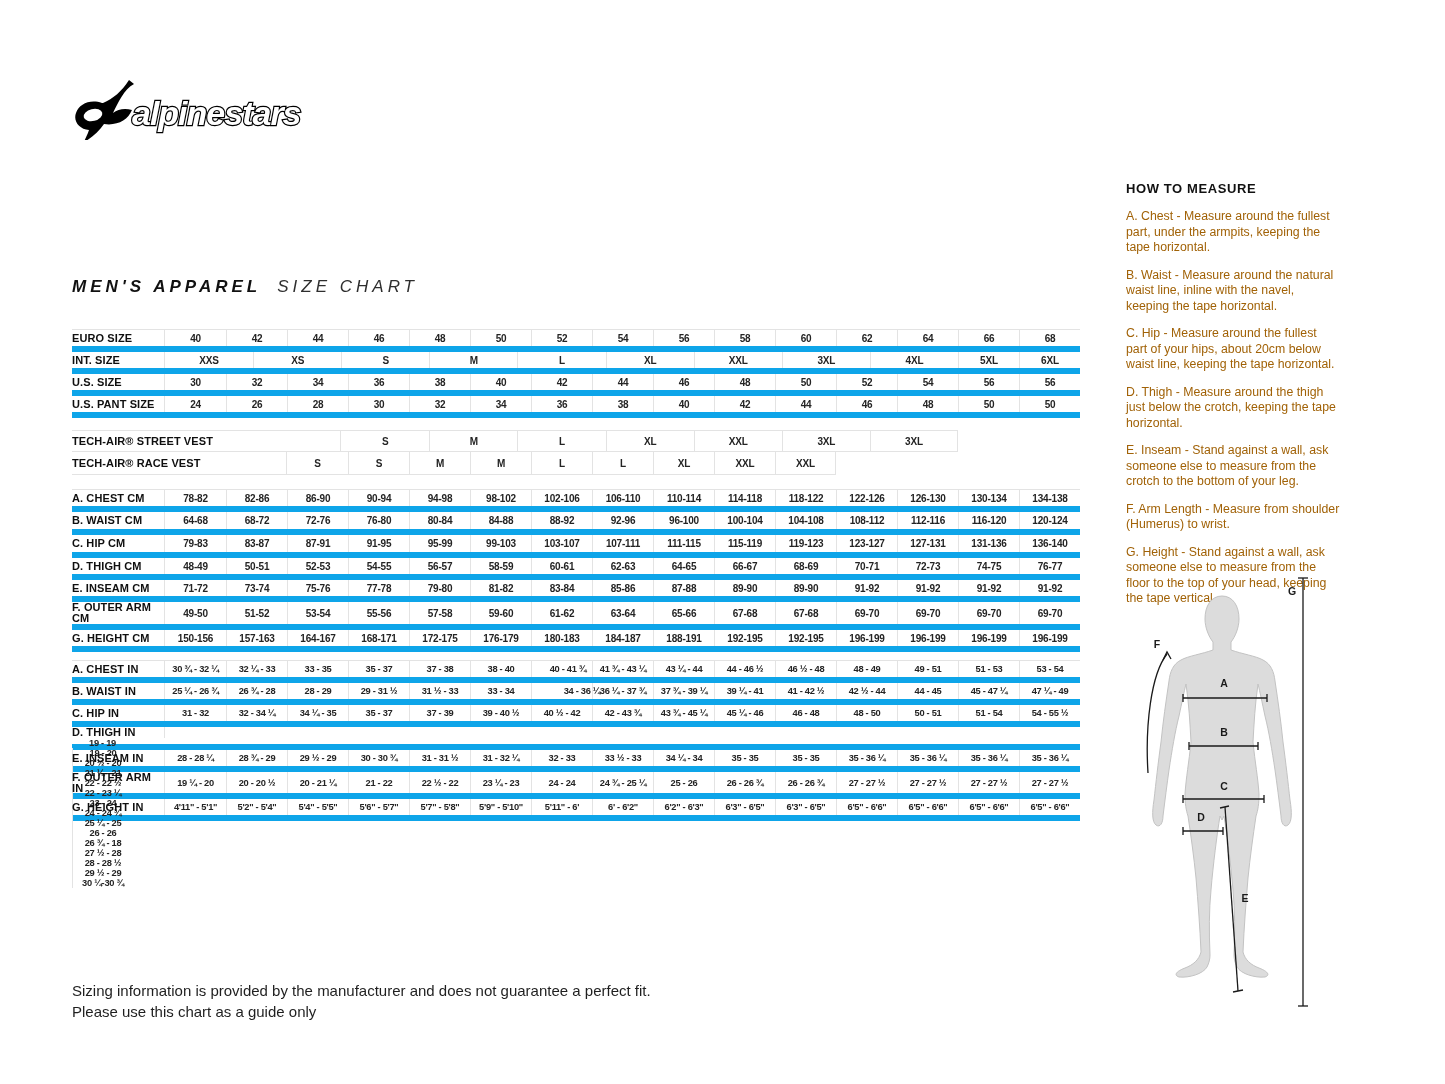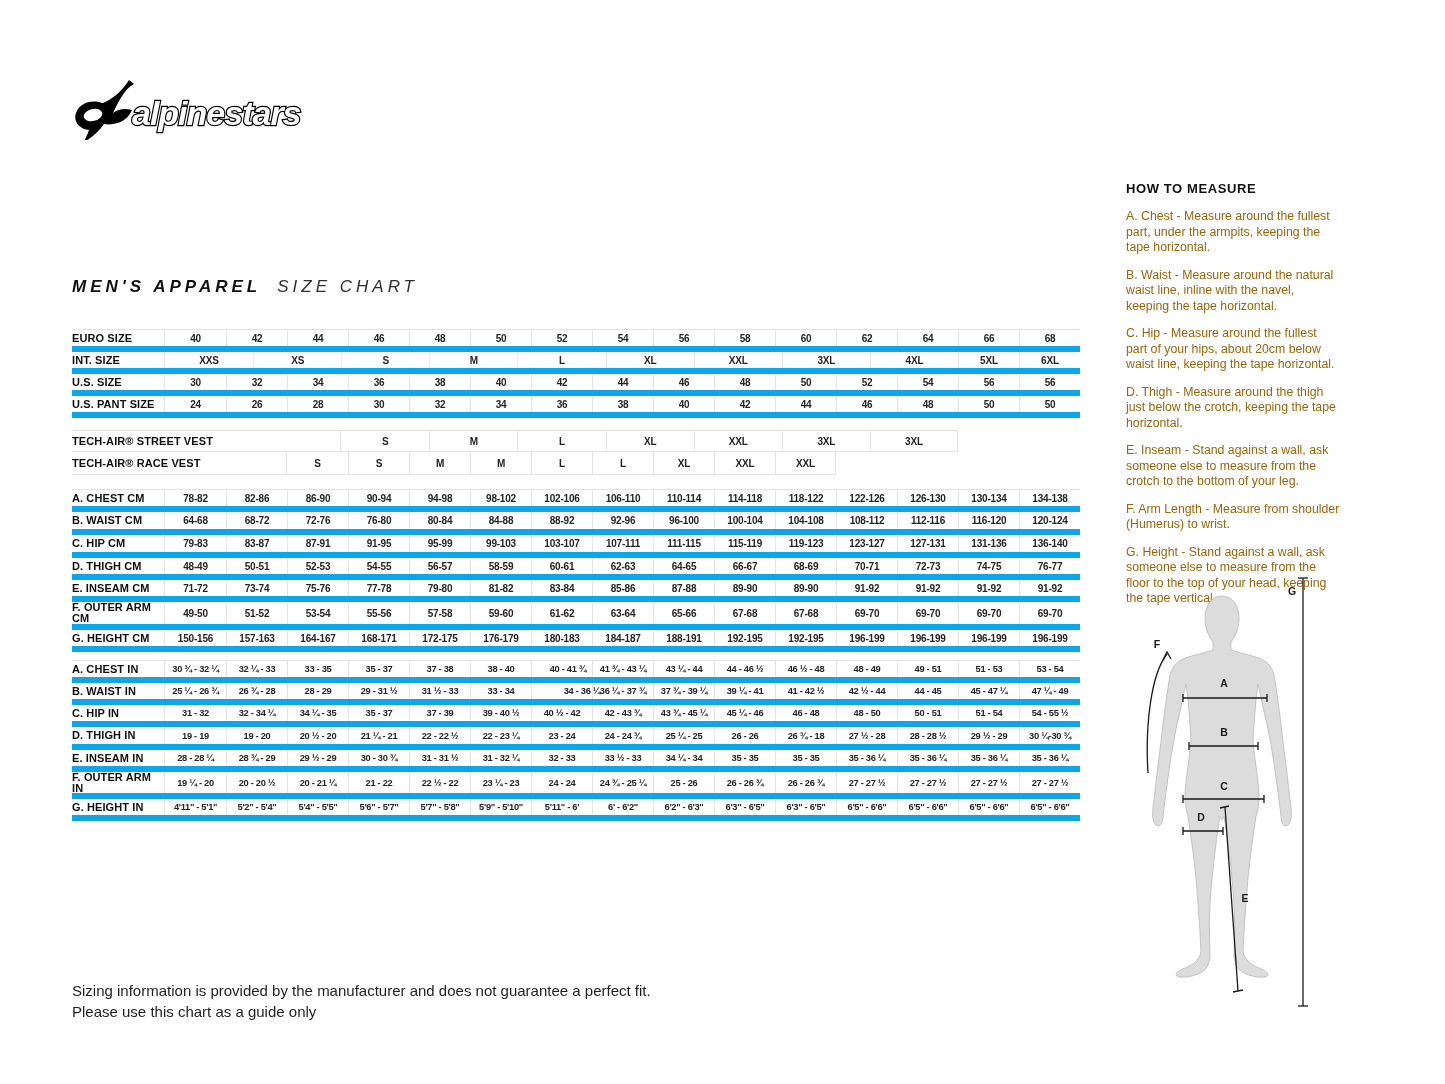--- a/index.html
+++ b/index.html
@@ -329,21 +329,21 @@
           <div class="tcell" style="width: 61px;">40 ½ - 42</div>
           <div class="tcell" style="width: 61px;">42 - 43 ¾</div>
           <div class="tcell" style="width: 61px;">43 ¾ - 45 ¼</div>
           <div class="tcell" style="width: 61px;">45 ¼ - 46</div>
           <div class="tcell" style="width: 61px;">46 - 48</div>
           <div class="tcell" style="width: 61px;">48 - 50</div>
           <div class="tcell" style="width: 61px;">50 - 51</div>
           <div class="tcell" style="width: 61px;">51 - 54</div>
           <div class="tcell" style="width: 61px;">54 - 55 ½</div>
         </div>
-        <div class="trow" style="height: 23px;">
+        <div class="trow" style="height: 23px; flex-direction: column;">
           <div class="tlabel" style="width: 93px;">D. THIGH IN</div>
           <div class="tcell" style="width: 61px;">19 - 19</div>
           <div class="tcell" style="width: 61px;">19 - 20</div>
           <div class="tcell" style="width: 61px;">20 ½ - 20</div>
           <div class="tcell" style="width: 61px;">21 ¼ - 21</div>
           <div class="tcell" style="width: 61px;">22 - 22 ½</div>
           <div class="tcell" style="width: 61px;">22 - 23 ¼</div>
           <div class="tcell" style="width: 61px;">23 - 24</div>
           <div class="tcell" style="width: 61px;">24 - 24 ¾</div>
           <div class="tcell" style="width: 61px;">25 ¼ - 25</div>

